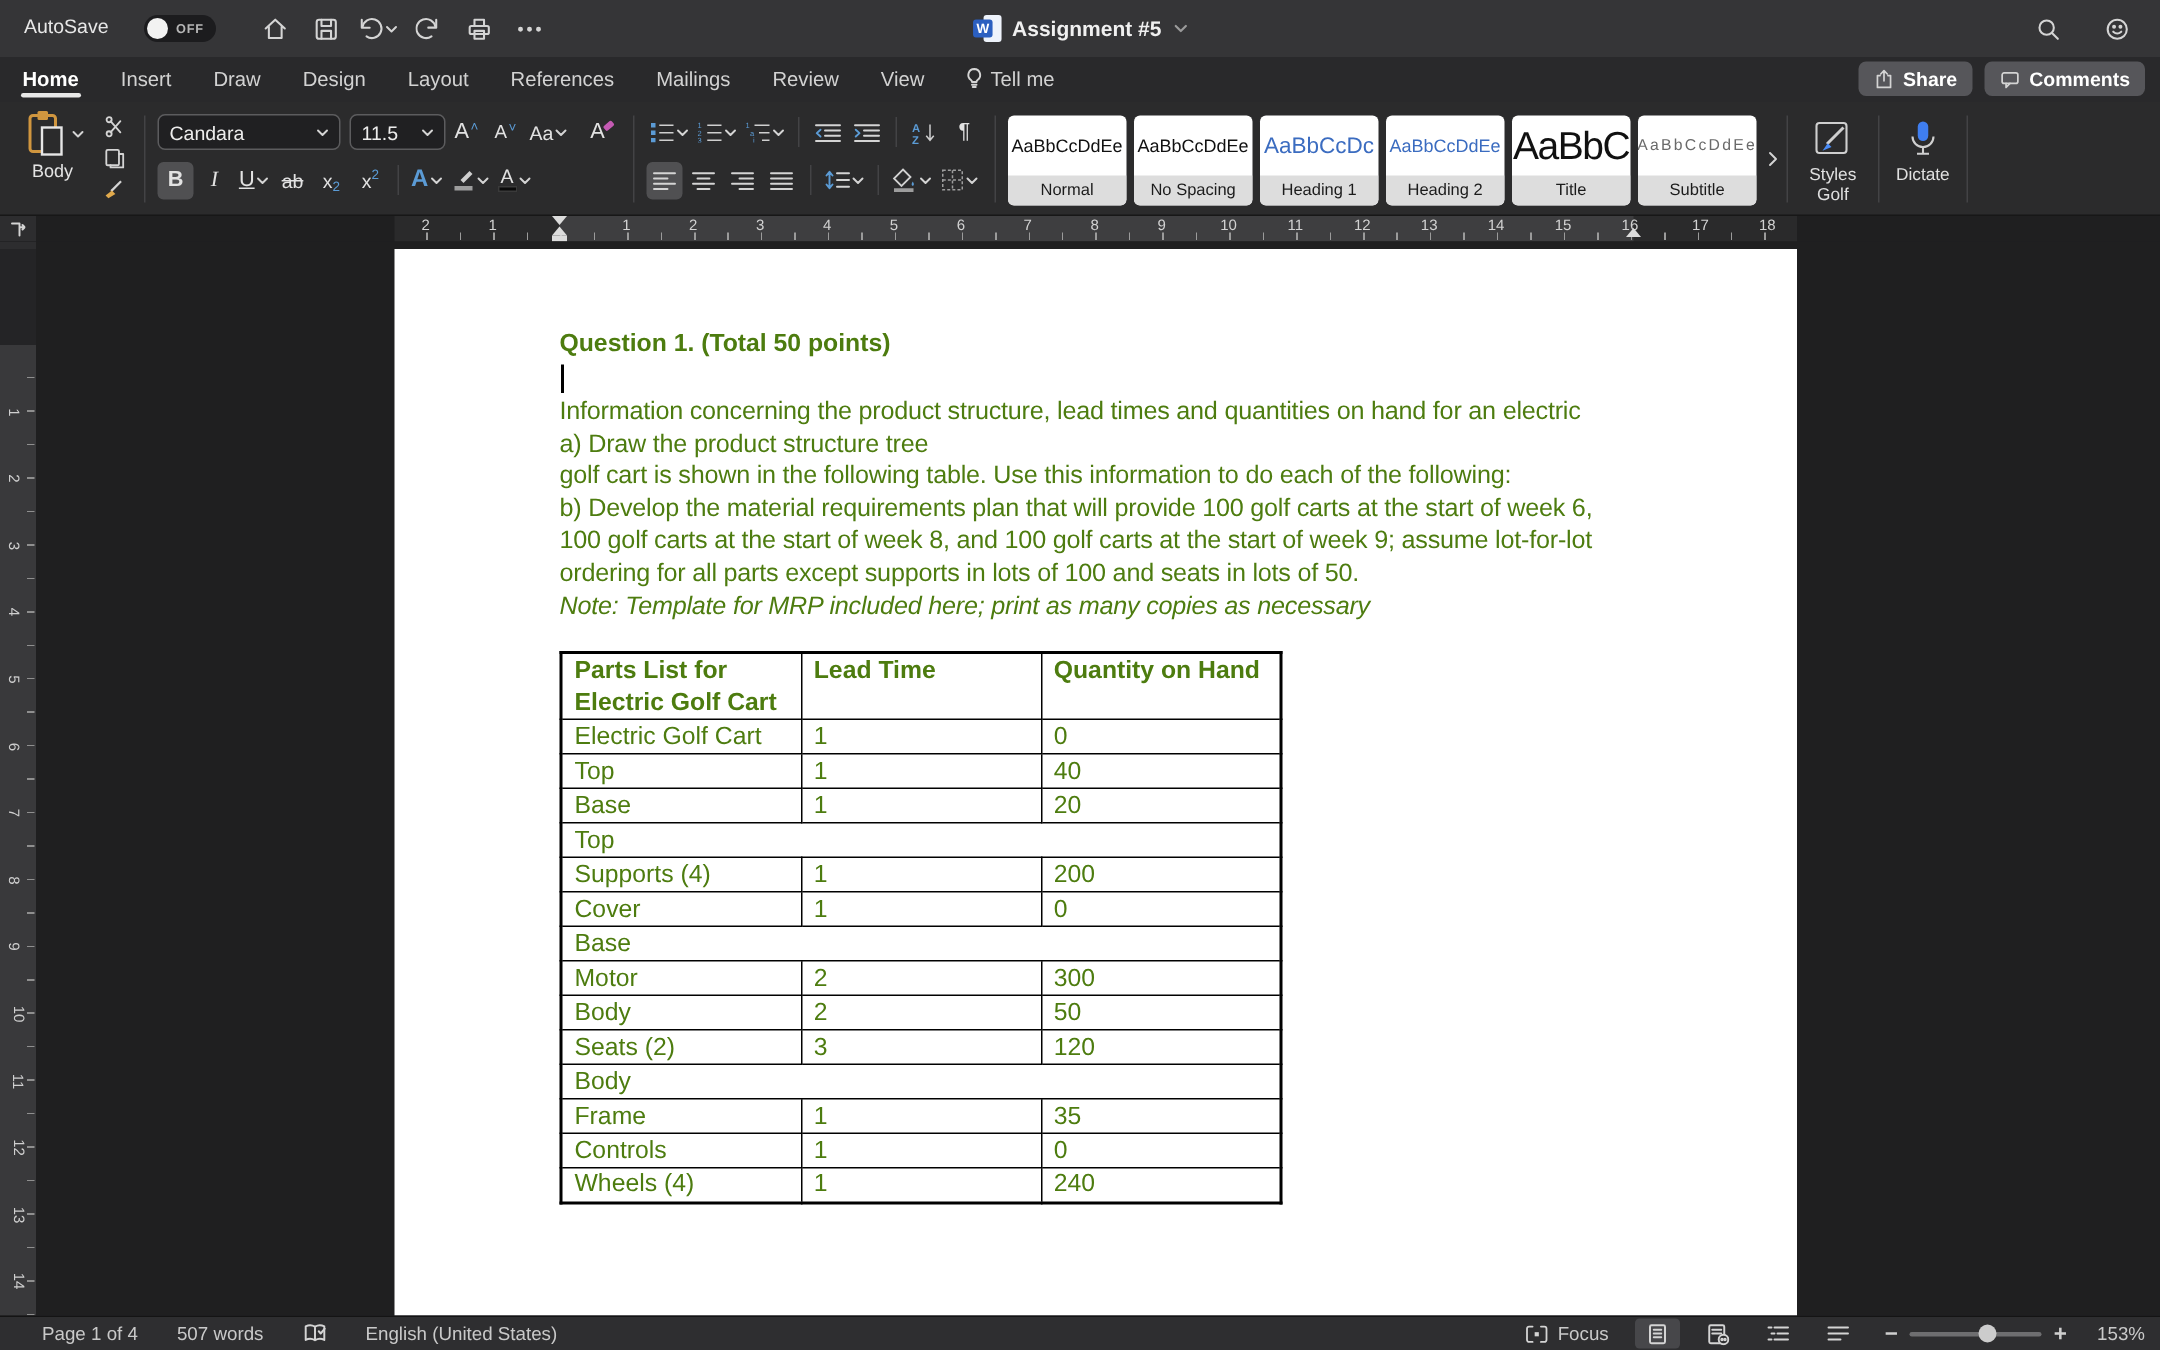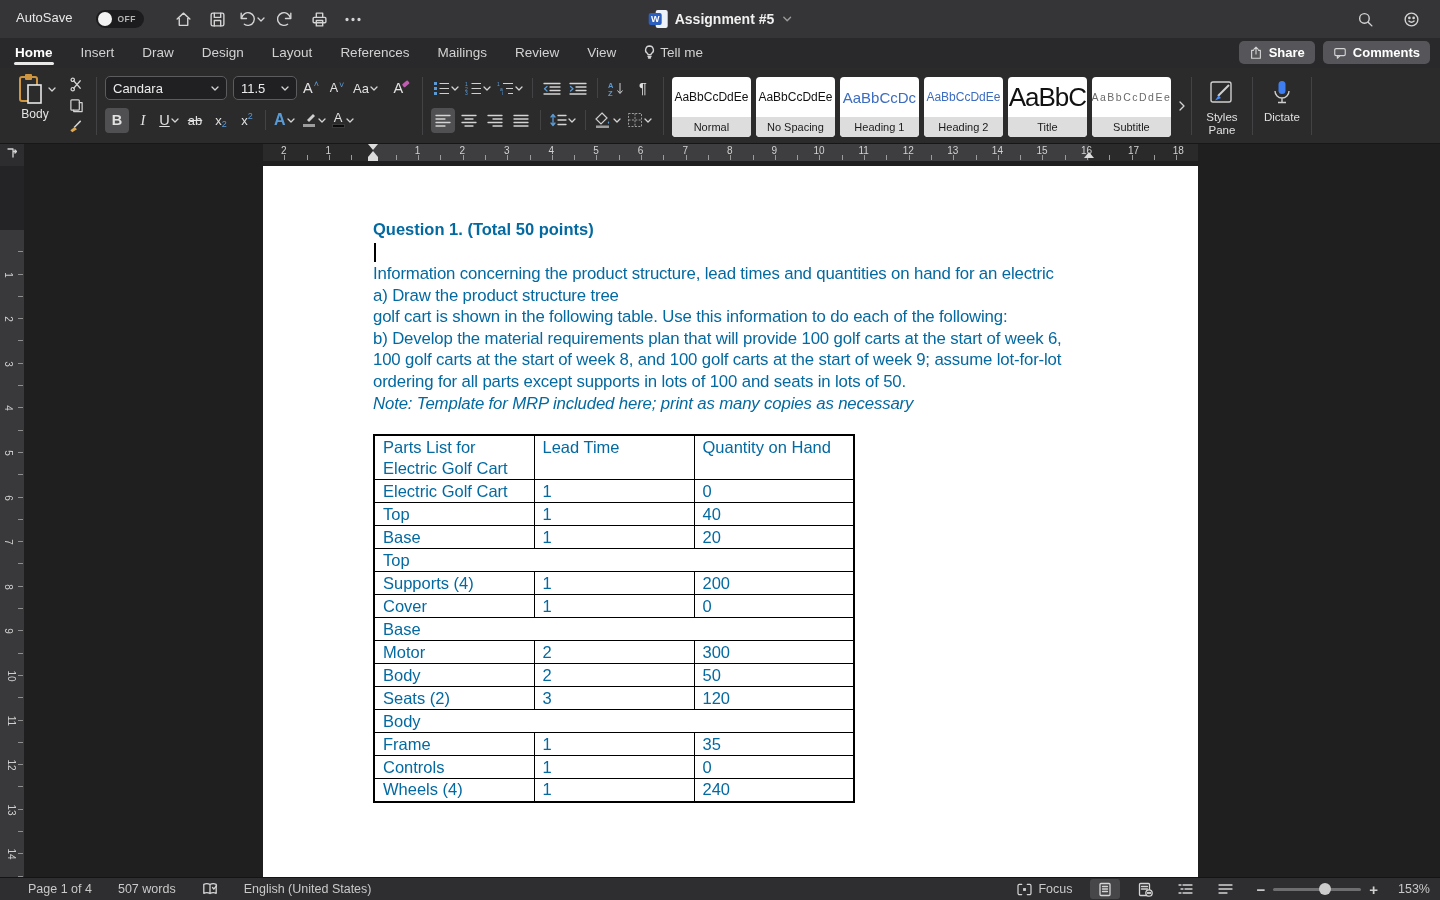--- a/index.html
+++ b/index.html
@@ -89,31 +89,31 @@
   .mk.right { left:821px; bottom:3px; border-left:5px solid transparent; border-right:5px solid transparent; border-bottom:6px solid #dcdcdc; }
 
   
   .docarea { position:relative; height:716px; background:#1f1f20; overflow:hidden; }
   .vruler { position:absolute; left:0; top:0; width:24px; height:100%; background:#2d2d2f; overflow:hidden; }
   .vruler .vmargin { position:absolute; left:0; right:0; top:5px; height:64px; background:#242426; }
   .vruler .vtext { position:absolute; left:0; right:0; top:69px; bottom:0; background:#39393b;
        background-image:repeating-linear-gradient(to bottom, transparent 0px, transparent 21.3px, #8f8f8f 21.3px, #8f8f8f 22.3px);
        background-size:5px 100%; background-repeat:no-repeat; background-position:right 1px top; }
   .vn { position:absolute; left:6px; font-size:10px; color:#cfcfcf; transform:translateY(-50%) rotate(90deg); }
-  .page { position:absolute; left:263px; top:5px; width:935px; height:711px; background:#ffffff; color:#0369a1; }
+  .page { position:absolute; left:263px; top:5px; width:935px; height:711px; background:#ffffff; color:#4d7c0f; }
 
   .dheading { position:absolute; left:110px; top:54px; font-size:16.5px; font-weight:bold; white-space:nowrap; }
   .cursor { position:absolute; left:111px; top:77px; width:1.5px; height:19px; background:#000; }
   .para { position:absolute; left:110px; top:97px; font-size:16.8px; line-height:21.6px; }
   .para .pline { white-space:nowrap; letter-spacing:-0.15px; }
   .para .pline.italic { font-style:italic; }
 
   .dtable { position:absolute; left:110px; top:268px; border-collapse:collapse; font-size:16.5px; border:2px solid #000; }
   .dtable td, .dtable th { border:1px solid #000; padding:0 4px 0 8px; height:23px; text-align:left; font-weight:normal; vertical-align:middle; white-space:nowrap; }
-  .dtable th { font-weight:normal; height:44px; white-space:pre-line; line-height:21px; vertical-align:top; padding-top:1px; }
+  .dtable th { font-weight:bold; height:44px; white-space:pre-line; line-height:21px; vertical-align:top; padding-top:1px; }
 
   
   .statusbar { height:23px; background:#2e2e30; border-top:1px solid #141414; display:flex; align-items:center; color:#c9c9c9; font-size:12.5px; padding:0 10px; gap:0; }
   .sb-item { margin-right:26px; display:flex; align-items:center; gap:6px; }
   .sb-spacer { flex:1; }
   .sb-right { display:flex; align-items:center; gap:10px; }
   .viewbtn { width:30px; height:20px; display:flex; align-items:center; justify-content:center; border-radius:3px; }
   .viewbtn.active { background:#47474a; }
   .zoomctl { display:flex; align-items:center; gap:8px; margin-left:6px; }
   .ztrack { width:88px; height:3px; background:#6e6e70; border-radius:2px; position:relative; }
@@ -517,21 +517,21 @@
     </div>
 
     <div class="rdiv"></div>
 
     <div class="rgrp bigbtn" style="width:56px">
       <svg width="28" height="28" viewBox="0 0 28 28">
           <rect x="3" y="3" width="20" height="20" rx="2" fill="none" stroke="#cfcfcf" stroke-width="1.4"></rect>
           <path d="M21 6 L10 17" stroke="#cfcfcf" stroke-width="2" fill="none"></path>
           <path d="M10.5 16.5 L13 19 L7 21.5 Z" fill="#4a8cf7"></path>
         </svg>
-      <span class="lbl">Styles Pane</span>
+      <span class="lbl">Styles Golf</span>
     </div>
     <div class="rdiv"></div>
     <div class="rgrp bigbtn" style="width:54px">
       <svg width="26" height="28" viewBox="0 0 26 28">
           <rect x="9.5" y="2" width="7" height="13" rx="3.5" fill="#3f7ef0"></rect>
           <path d="M6 12 a7 7 0 0 0 14 0 M13 19 V23 M9 23.5 H17" stroke="#cfcfcf" stroke-width="1.4" fill="none"></path>
         </svg>
       <span class="lbl">Dictate</span>
     </div>
     <div class="rdiv"></div>

